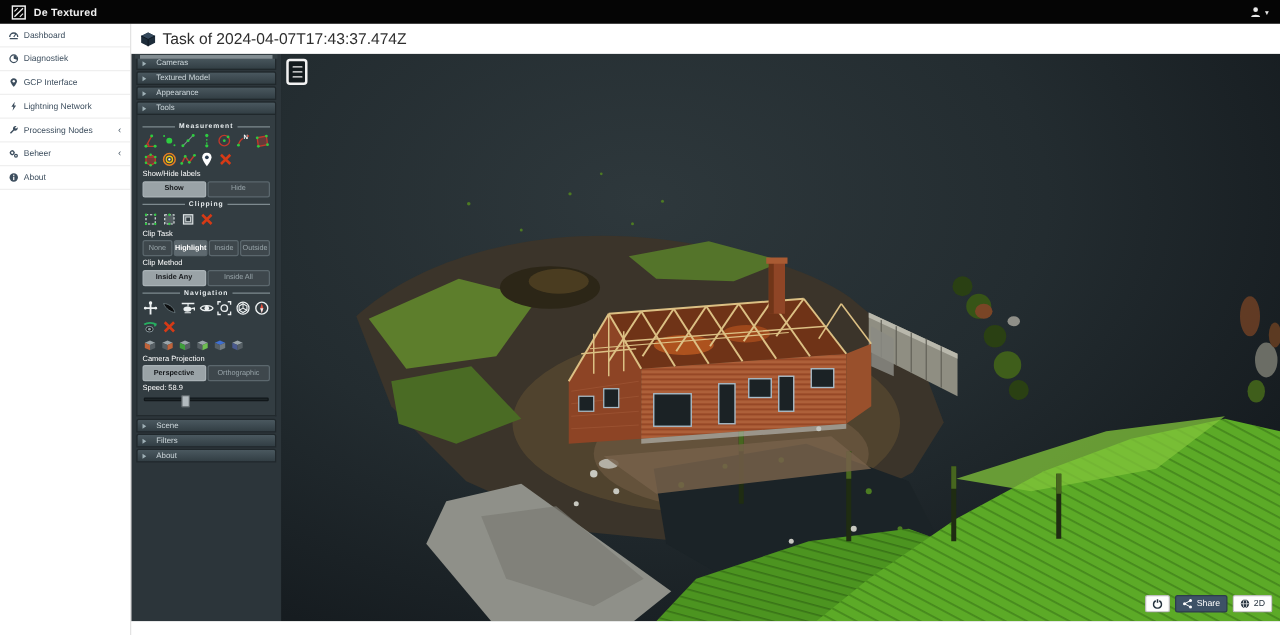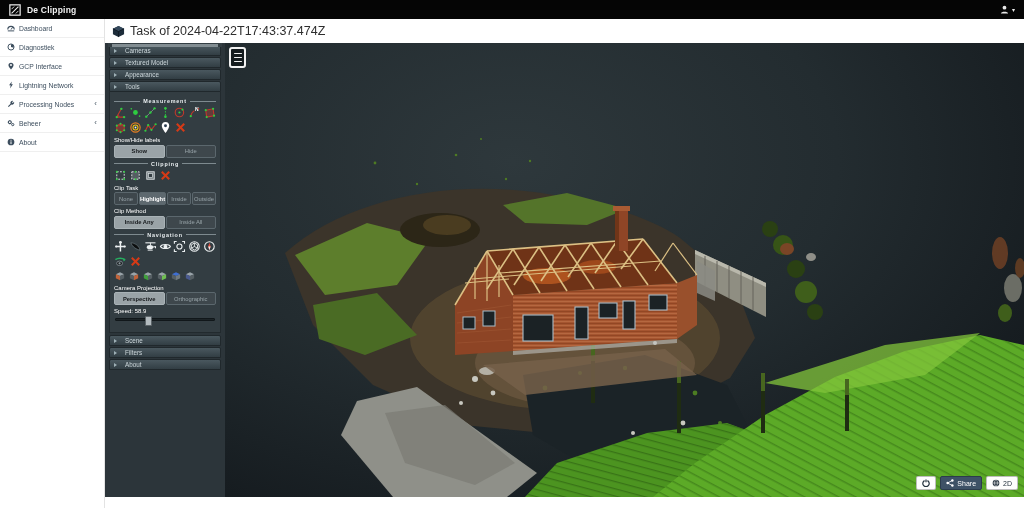--- a/index.html
+++ b/index.html
@@ -84,21 +84,21 @@
 
 <div id="app">
 
   <div class="topbar">
     <svg class="logo-box" viewBox="0 0 14 14">
       <rect x="1" y="1" width="12" height="12" fill="none" stroke="#f2f2f2" stroke-width="1.4"></rect>
       <line x1="3" y1="11" x2="11" y2="3" stroke="#f2f2f2" stroke-width="1.2"></line>
       <line x1="3" y1="6" x2="6" y2="3" stroke="#f2f2f2" stroke-width="1"></line>
       <line x1="8" y1="11" x2="11" y2="8" stroke="#f2f2f2" stroke-width="1"></line>
     </svg>
-    <span class="brand">De Clipping</span>
+    <span class="brand">De Textured</span>
     <div class="topbar-right">
       <svg width="9" height="9" viewBox="0 0 10 10">
         <circle cx="5" cy="3" r="2.1" fill="#e8e8e8"></circle>
         <path d="M1,9.5 C1,6.8 9,6.8 9,9.5 Z" fill="#e8e8e8"></path>
       </svg>
       <span class="caret">▾</span>
     </div>
   </div>
 
   <div class="sidebar">
@@ -155,21 +155,21 @@
       <span class="lbl">About</span>
     </div>
   </div>
 
   <div class="taskbar">
     <svg width="13" height="13" viewBox="0 0 14 14">
       <path d="M7,1 L13,4 L13,10 L7,13 L1,10 L1,4 Z" fill="#1d2c3a"></path>
       <path d="M7,1 L13,4 L7,7 L1,4 Z" fill="#35495c"></path>
       <path d="M7,7 L7,13 M1,4 L7,7 M13,4 L7,7" stroke="#0d161f" stroke-width="0.8" fill="none"></path>
     </svg>
-    <span class="task-title">Task of 2024-04-22T17:43:37.474Z</span>
+    <span class="task-title">Task of 2024-04-07T17:43:37.474Z</span>
   </div>
 
   <div class="viewer">
 
     <div class="potree">
       <div class="acc-header">Cameras</div>
       <div class="acc-header">Textured Model</div>
       <div class="acc-header">Appearance</div>
       <div class="acc-header" style="margin-bottom:0">Tools</div>
 

